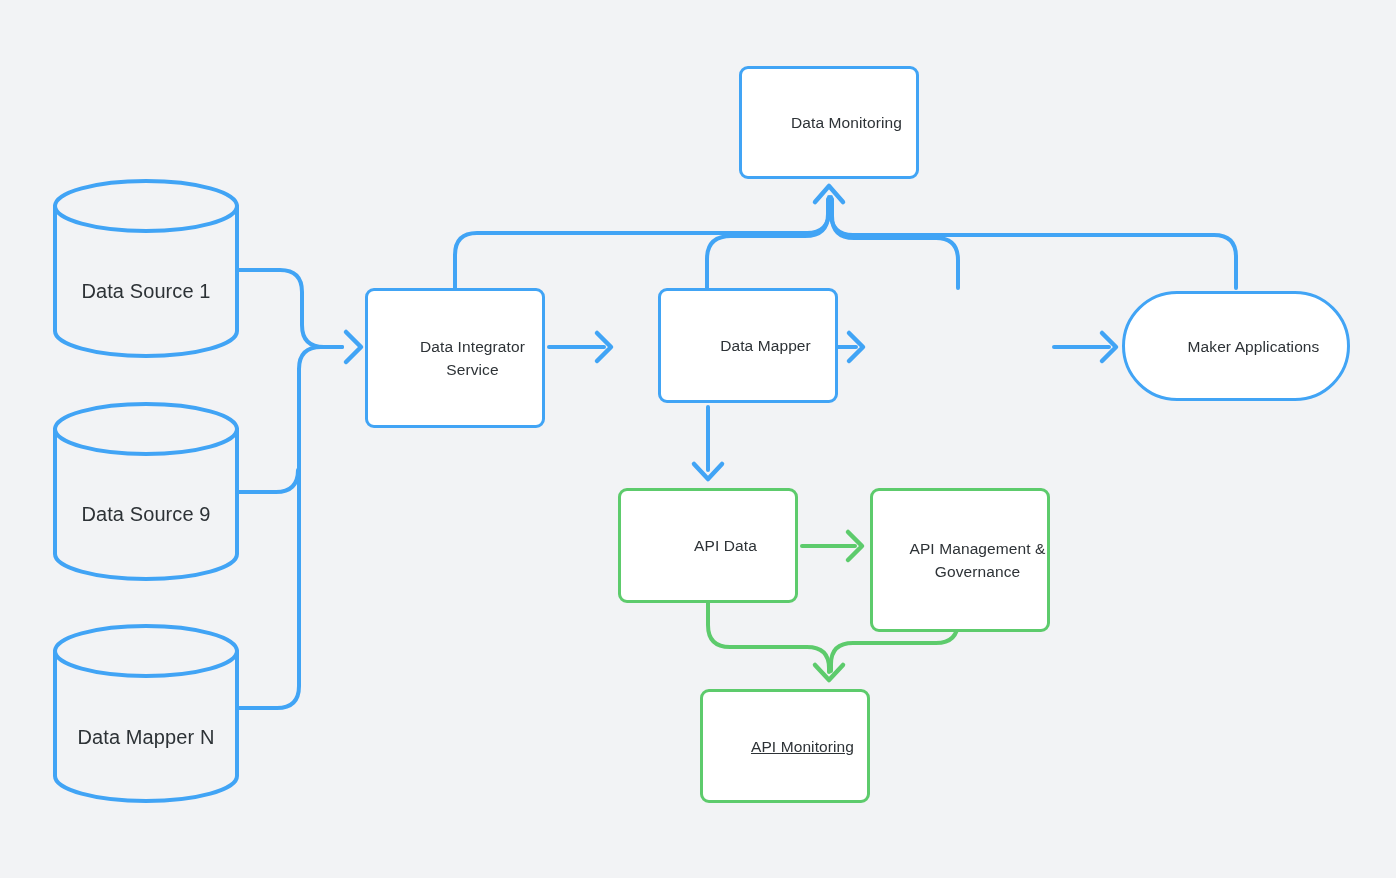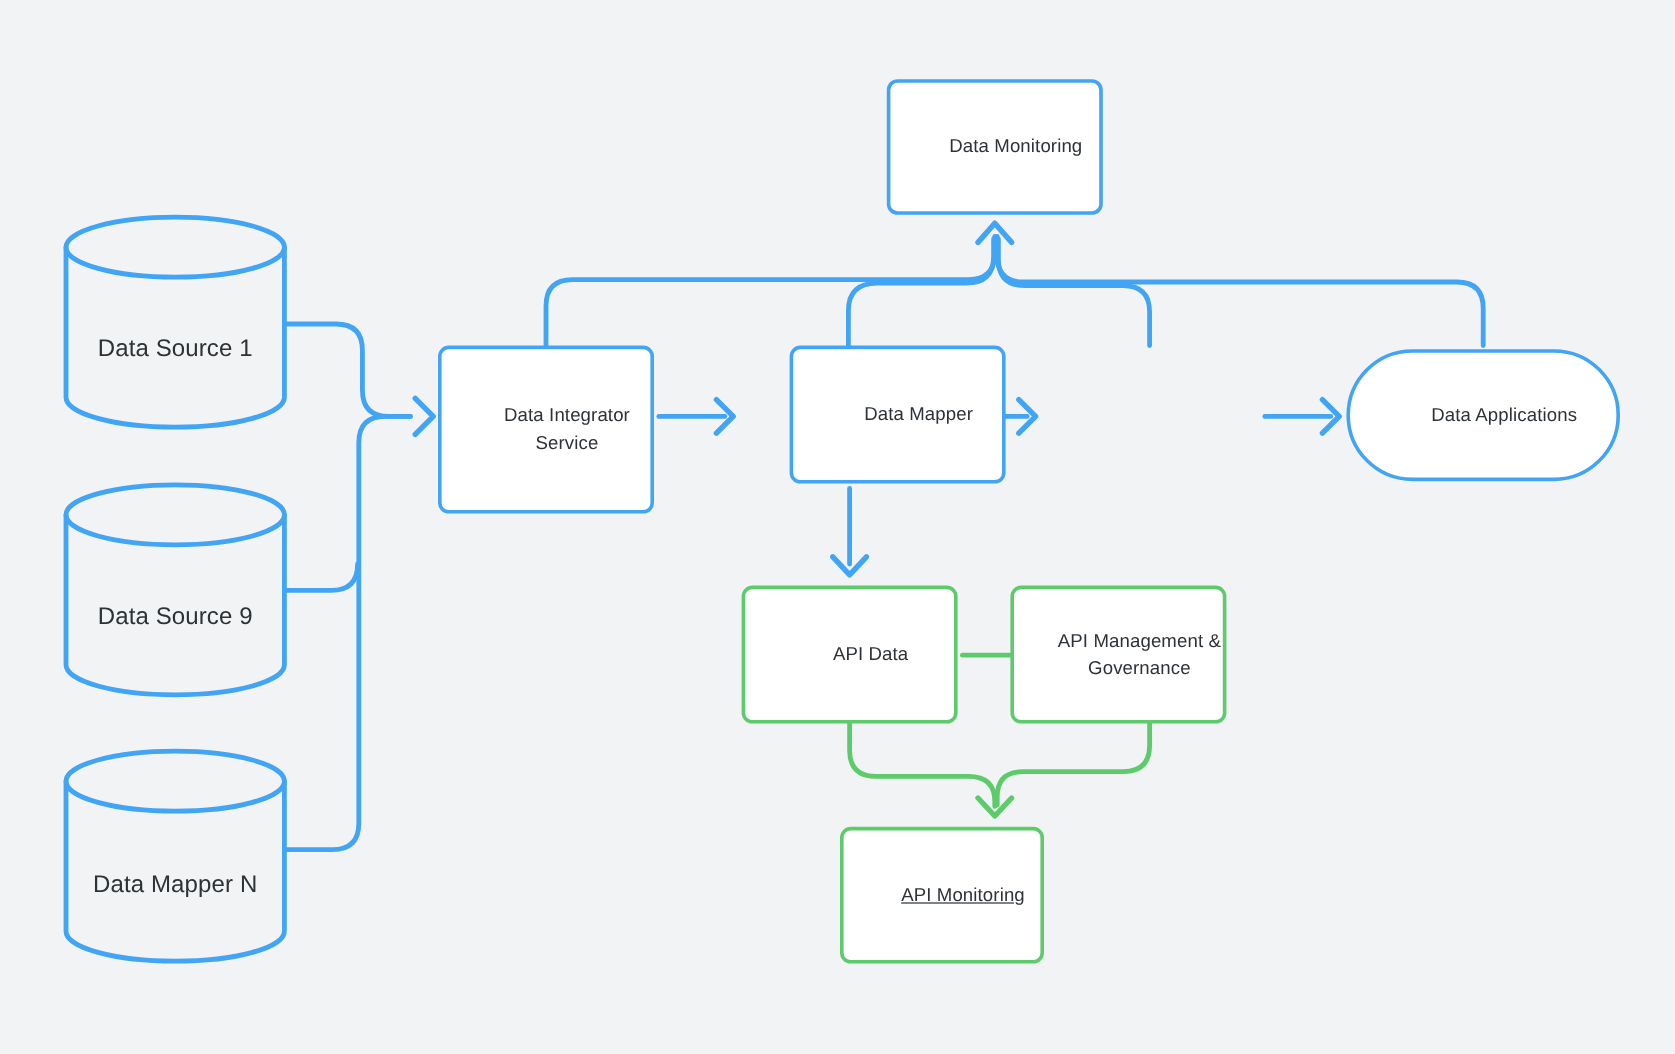--- a/index.html
+++ b/index.html
@@ -111,22 +111,22 @@
   <div class="cyl-label" style="left:55px; top:726px;">Data Mapper N</div>
 
   <div class="node" style="left:739px; top:66px; width:180px; height:113px;">Data Monitoring</div>
 
   <div class="node" style="left:365px; top:288px; width:180px; height:140px;">Data Integrator
 Service</div>
 
   <div class="node" style="left:618px; top:288px; width:180px; height:115px;margin-left:40px;">Data Mapper</div>
 
 
-  <div class="node pill" style="left:1122px; top:291px; width:228px; height:110px;">Data Applications</div>
+  <div class="node pill" style="left:1122px; top:291px; width:228px; height:110px;">Maker Applications</div>
 
   <div class="node green" style="left:618px; top:488px; width:180px; height:115px;">API Data</div>
 
-  <div class="node green" style="left:842px; top:488px; width:180px; height:115px;">API Management &amp;
+  <div class="node green" style="left:870px; top:488px; width:180px; height:144px;">API Management &amp;
 Governance</div>
 
   <div class="node green" style="left:700px; top:689px; width:170px; height:114px;text-decoration:underline;">API Monitoring</div>
 
 </div>
 
 </body></html>

